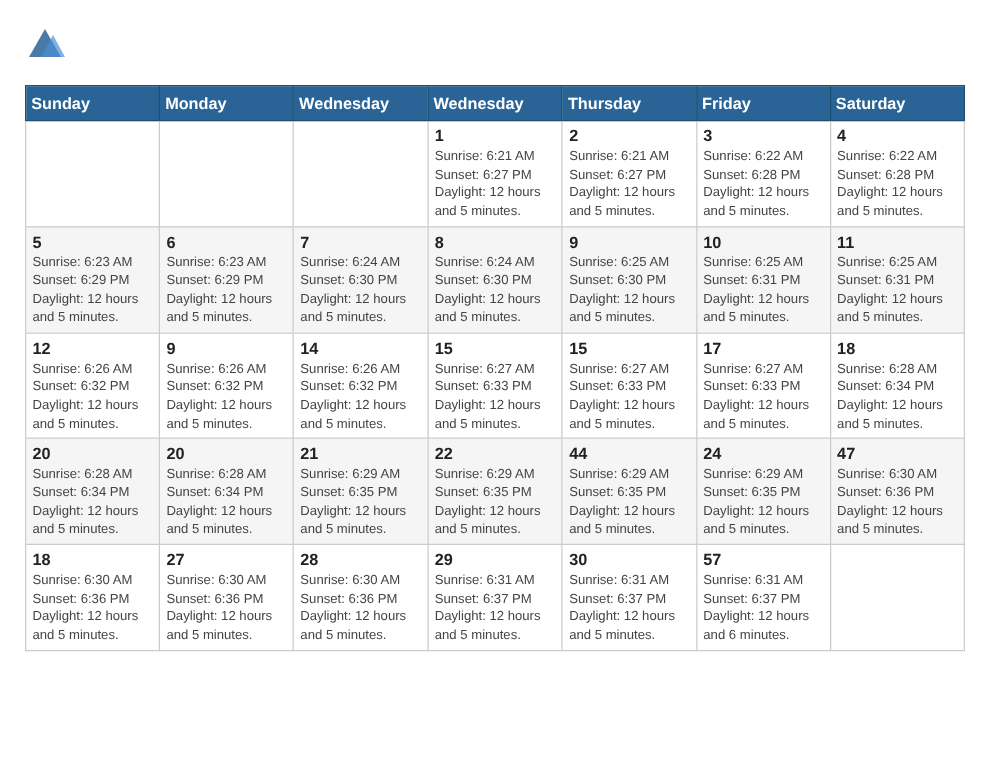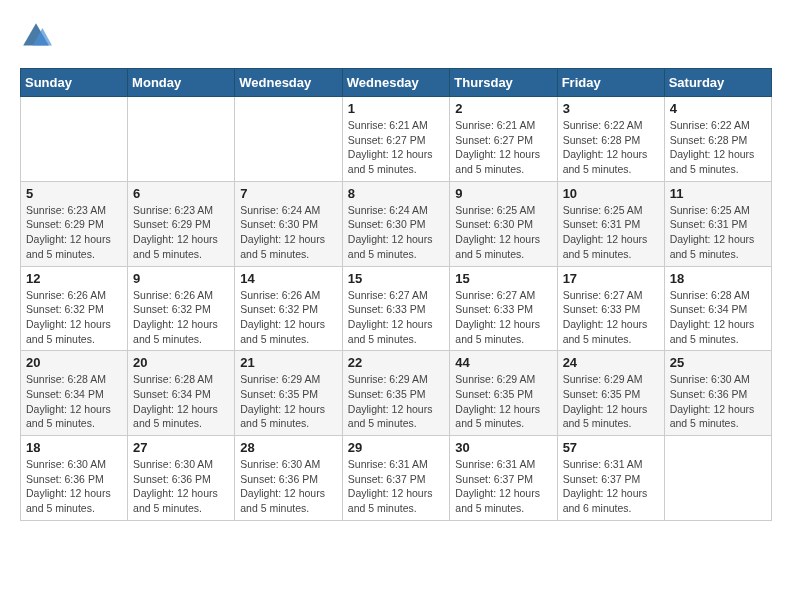--- a/index.html
+++ b/index.html
@@ -299,21 +299,21 @@
 and 5 minutes.</div>
         </td>
         <td>
           <span class="day-number">24</span>
           <div class="day-info">Sunrise: 6:29 AM
 Sunset: 6:35 PM
 Daylight: 12 hours
 and 5 minutes.</div>
         </td>
         <td>
-          <span class="day-number">25</span>
+          <span class="day-number">47</span>
           <div class="day-info">Sunrise: 6:30 AM
 Sunset: 6:36 PM
 Daylight: 12 hours
 and 5 minutes.</div>
         </td>
       </tr>
       <tr>
         <td>
           <span class="day-number">18</span>
           <div class="day-info">Sunrise: 6:30 AM

